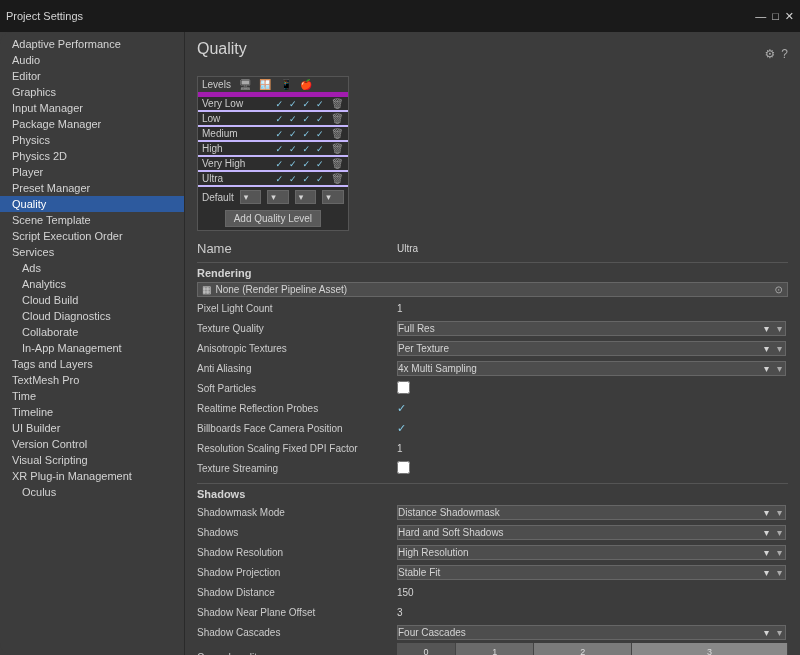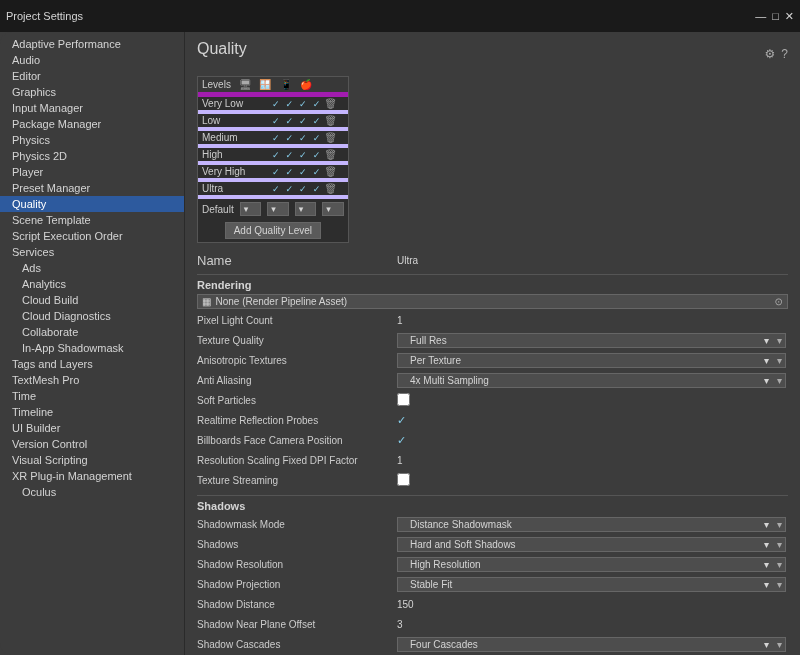--- a/index.html
+++ b/index.html
@@ -91,21 +91,22 @@
       margin-right: 4px;
     }
     .platform-icon {
       font-size: 10px;
       color: #aaa;
     }
     .level-row {
       display: flex;
       align-items: center;
       padding: 1px 4px;
-      border-bottom: 4px solid #c4b5fd;
+      border-bottom: 2px solid #c4b5fd;
+      justify-content: space-between;
     }
     .level-name {
       width: 70px;
       font-size: 10px;
       color: #ccc;
     }
     .level-checks {
       display: flex;
       gap: 6px;
       margin-right: 4px;
@@ -170,21 +171,21 @@
     .prop-value {
       flex: 1;
       color: #d4d4d4;
       font-size: 10px;
     }
     .prop-dropdown {
       background: #4d4d4d;
       border: 1px solid #666;
       color: #d4d4d4;
       font-size: 10px;
-      padding: 1px 16px 1px 12px;
+      padding: 1px 16px 1px 0;
       width: calc(100% - 2px);
       cursor: pointer;
       position: relative;
       display: flex;
       align-items: center;
       justify-content: space-between;
     }
     .prop-dropdown::after {
       content: '▾';
       position: absolute;
@@ -273,21 +274,21 @@
       <div class="sidebar-item">Preset Manager</div>
       <div class="sidebar-item active">Quality</div>
       <div class="sidebar-item">Scene Template</div>
       <div class="sidebar-item">Script Execution Order</div>
       <div class="sidebar-item">Services</div>
       <div class="sidebar-item sub">Ads</div>
       <div class="sidebar-item sub">Analytics</div>
       <div class="sidebar-item sub">Cloud Build</div>
       <div class="sidebar-item sub">Cloud Diagnostics</div>
       <div class="sidebar-item sub">Collaborate</div>
-      <div class="sidebar-item sub">In-App Shadowmask</div>
+      <div class="sidebar-item sub">In-App Management</div>
       <div class="sidebar-item">Tags and Layers</div>
       <div class="sidebar-item">TextMesh Pro</div>
       <div class="sidebar-item">Time</div>
       <div class="sidebar-item">Timeline</div>
       <div class="sidebar-item">UI Builder</div>
       <div class="sidebar-item">Version Control</div>
       <div class="sidebar-item">Visual Scripting</div>
       <div class="sidebar-item">XR Plug-in Management</div>
       <div class="sidebar-item sub">Oculus</div>
     </div>

